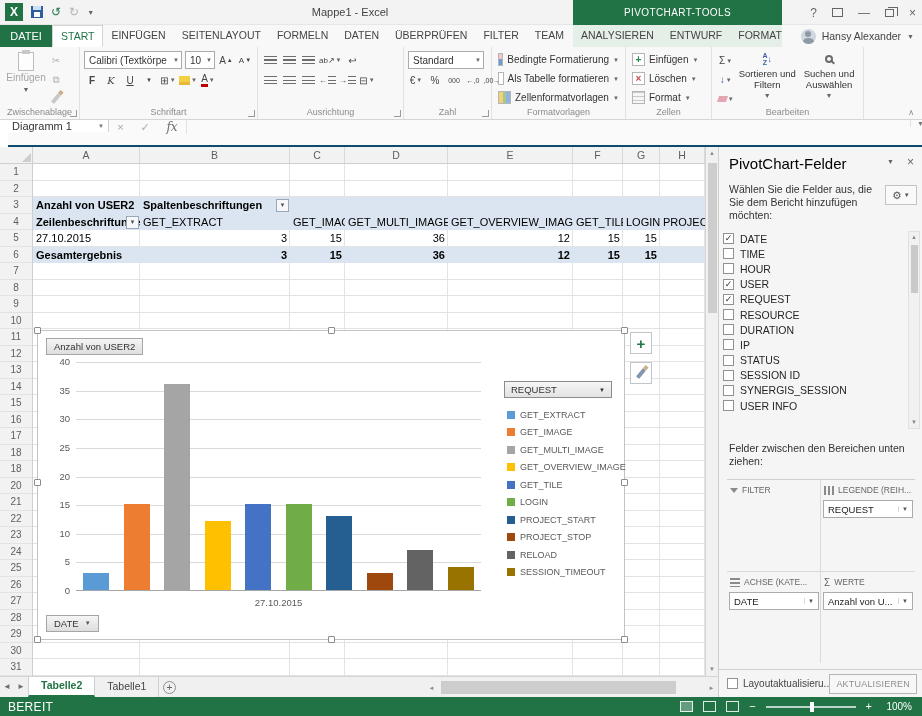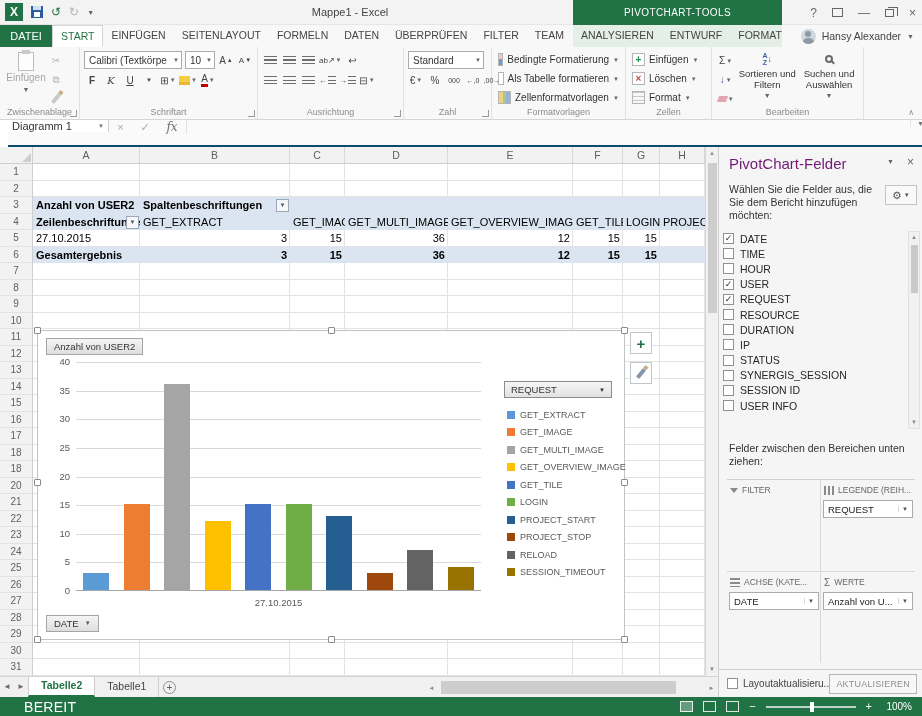--- a/index.html
+++ b/index.html
@@ -114,21 +114,21 @@
 .brushic{width:4px;height:11px;background:#8496ad;transform:rotate(40deg);border-radius:1px;position:relative}
 .brushic:after{content:"";position:absolute;left:0;top:-4px;width:4px;height:4px;background:#c9b08a}
 
 
 .vscroll{position:absolute;left:705px;top:147px;width:13px;height:529px;background:#f1f1f1;border-left:1px solid #d4d4d4}
 .varr{position:absolute;left:0;width:12px;height:13px;color:#8a8a8a;font-size:6px;text-align:center;line-height:13px}
 .vthumb{position:absolute;left:2px;top:16px;width:9px;height:150px;background:#cdcdcd}
 
 
 .pane{position:absolute;left:718px;top:147px;width:204px;height:550px;background:#f5f5f5;border-left:1px solid #cfcfcf;font-size:10.5px}
-.ptitle{position:absolute;left:10px;top:8px;font-size:15px;color:#701a75}
+.ptitle{position:absolute;left:10px;top:8px;font-size:15px;color:#000000}
 .pclose{position:absolute;right:8px;top:8px;color:#666;font-size:12px}
 .pmenu{position:absolute;right:28px;top:11px;color:#666;font-size:7px}
 .pintro{position:absolute;left:10px;top:36px;width:158px;color:#333;line-height:13px}
 .gearbtn{position:absolute;right:5px;top:38px;width:32px;height:20px;border:1px solid #c3c3c3;background:#f9f9f9;display:flex;align-items:center;justify-content:center;gap:2px;color:#555}
 .gearbtn .dd{font-size:6px}
 .flist{position:absolute;left:4px;top:84px;width:184px;height:198px;overflow:hidden}
 .fitem{display:flex;align-items:center;gap:6px;height:15.2px;color:#262626}
 .fcb{width:11px;height:11px;border:1px solid #919191;background:#fff;font-size:9px;line-height:9px;text-align:center;color:#333;flex:0 0 11px}
 .lscroll{position:absolute;right:2px;top:84px;width:12px;height:198px;background:#f1f1f1;border:1px solid #e0e0e0}
 .lsarr{position:absolute;left:0;width:10px;height:11px;color:#8a8a8a;font-size:6px;text-align:center;line-height:11px}
@@ -159,21 +159,21 @@
 .stab.active{background:#fff;color:#217346;font-weight:bold;border-left:1px solid #d0d0d0;border-bottom:2px solid #217346;line-height:17px}
 .addsheet{width:20px;display:flex;align-items:center;justify-content:center}
 .addsheet span{width:13px;height:13px;border:1px solid #8f8f8f;border-radius:50%;color:#5f5f5f;font-size:10px;line-height:11px;text-align:center}
 .hscroll{position:absolute;left:425px;top:1px;width:293px;height:20px;background:#f0f0f0;display:flex;align-items:center}
 .harr{width:13px;text-align:center;color:#8a8a8a;font-size:6px}
 .htrack{flex:1;height:20px;position:relative;background:#f1f1f1}
 .hthumb{position:absolute;left:3px;top:3px;width:235px;height:13px;background:#cdcdcd}
 
 
 .statusbar{position:absolute;left:0;top:697px;width:100%;height:19px;background:#217346;color:#fff;display:flex;align-items:center}
-.smode{margin-left:24px;font-size:14px;letter-spacing:.3px}
+.smode{margin-left:8px;font-size:12px;letter-spacing:.3px}
 .sright{margin-left:auto;display:flex;align-items:center;gap:10px;margin-right:10px}
 .vic{width:13px;height:11px;border:1px solid rgba(255,255,255,.85);display:inline-block}
 .vic.a{background:rgba(255,255,255,.3)}
 .zminus,.zplus{font-size:11px;line-height:11px}
 .ztrack{width:90px;height:2px;background:rgba(255,255,255,.7);position:relative}
 .zthumb{position:absolute;left:44px;top:-4px;width:4px;height:10px;background:#fff}
 .zval{font-size:10px;min-width:30px;text-align:right}
 </style>
 </head>
 <body>
@@ -643,25 +643,25 @@
         <div class="fitem">
           <span class="fcb"></span>
           <span>IP</span>
         </div>
         <div class="fitem">
           <span class="fcb"></span>
           <span>STATUS</span>
         </div>
         <div class="fitem">
           <span class="fcb"></span>
+          <span>SESSION ID</span>
+        </div>
+        <div class="fitem">
+          <span class="fcb"></span>
           <span>SYNERGIS_SESSION</span>
-        </div>
-        <div class="fitem">
-          <span class="fcb"></span>
-          <span>SESSION ID</span>
         </div>
         <div class="fitem">
           <span class="fcb"></span>
           <span>USER INFO</span>
         </div>
       </div>
     <div class="lscroll">
       <span class="lsarr" style="top:0">▲</span>
       <div class="lsthumb"></div>
       <span class="lsarr" style="bottom:0">▼</span>

